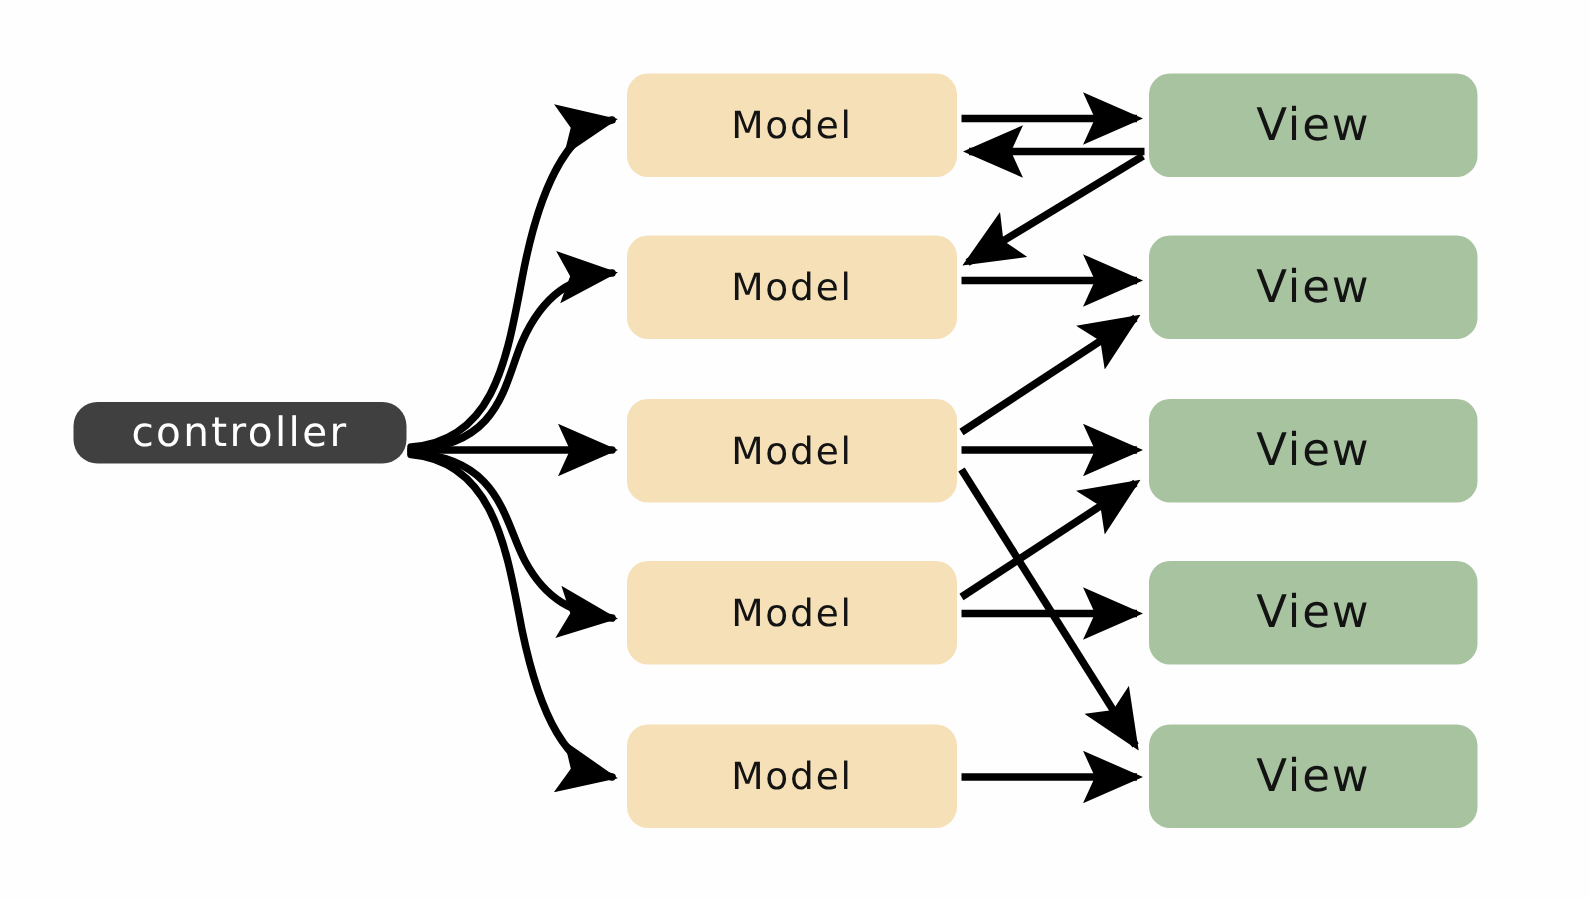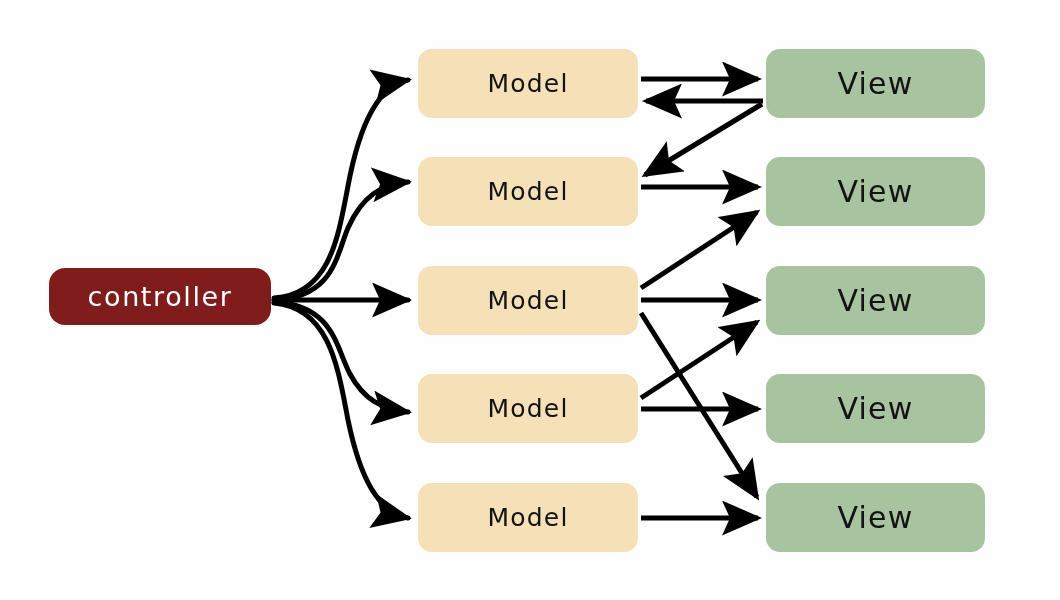--- a/index.html
+++ b/index.html
@@ -91,21 +91,21 @@
       <path d="M641,187 L758,187"></path>
       <path d="M641,288 L757,212"></path>
       <path d="M641,300 L758,300"></path>
       <path d="M641,313 L757,497"></path>
       <path d="M641,398 L757,322"></path>
       <path d="M641,409 L758,409"></path>
       <path d="M641,518 L758,518"></path>
     </g>
   </svg>
 
-  <div class="node controller-node" style="left: 49px; top: 268px; width: 222px; height: 57px; background: #7f1d1d;">
+  <div class="node controller-node" style="left: 49px; top: 268px; width: 222px; height: 41px; background: #404040;">
     <span class="node-label" style="color: rgb(255, 255, 255);">controller</span>
   </div>
 
   <div class="node model-node" style="left: 418px; top: 49px; width: 220px; height: 69px; background: rgb(245, 224, 183);">
     <span class="node-label">Model</span>
   </div>
   <div class="node model-node" style="left: 418px; top: 157px; width: 220px; height: 69px; background: rgb(245, 224, 183);">
     <span class="node-label">Model</span>
   </div>
   <div class="node model-node" style="left: 418px; top: 266px; width: 220px; height: 69px; background: rgb(245, 224, 183);">

